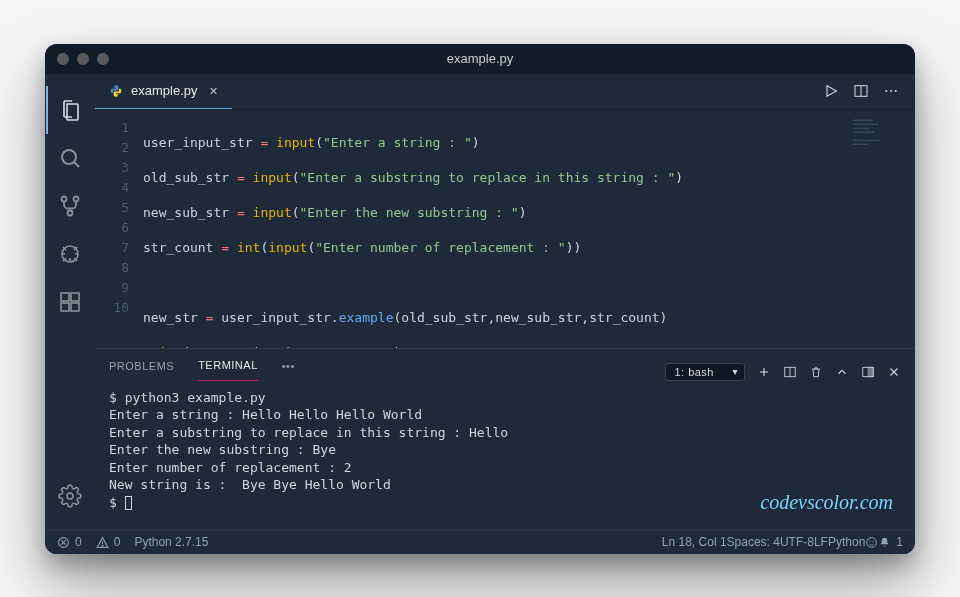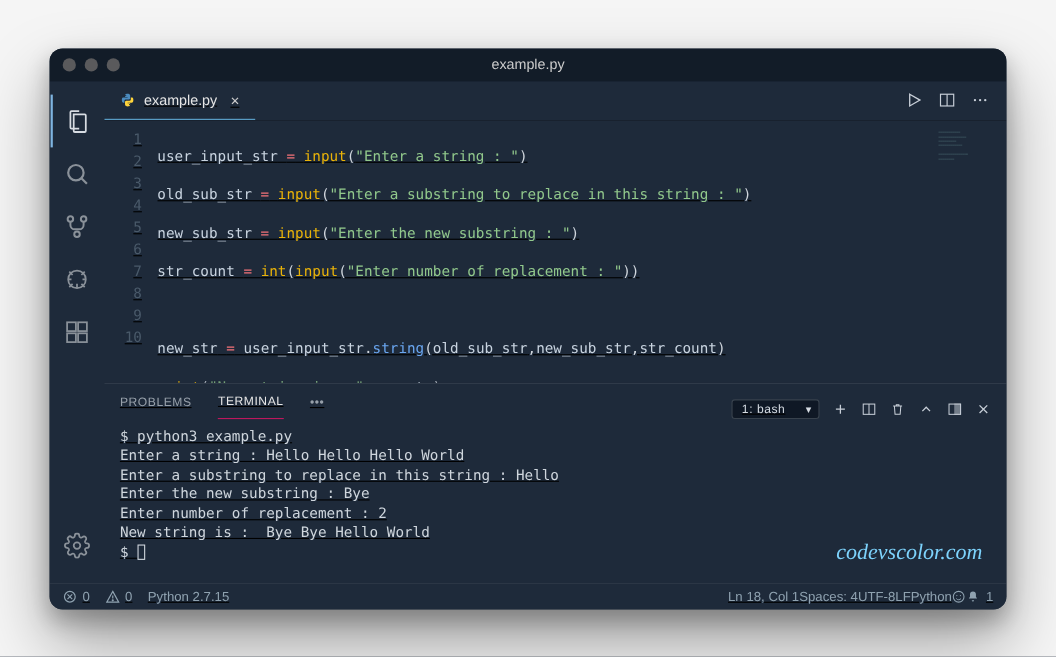--- a/index.html
+++ b/index.html
@@ -15,21 +15,20 @@
 .window {
   width: 870px;
   height: 510px;
   background: #1e2a3a;
   border-radius: 12px;
   overflow: hidden;
   box-shadow: 0 30px 60px rgba(0,0,0,0.35), 0 10px 20px rgba(0,0,0,0.25);
   display: flex;
   flex-direction: column;
   position: relative;
-  text-decoration: underline;
 }
 .titlebar {
   height: 30px;
   background: #121c28;
   display: flex;
   align-items: center;
   padding: 0 12px;
   position: relative;
 }
 .traffic-lights { display: flex; gap: 8px; }
@@ -314,21 +313,21 @@
           <div>8</div>
           <div>9</div>
           <div>10</div>
         </div>
         <div class="code">
 <div class="line"><span class="tok-var">user_input_str</span> <span class="tok-op">=</span> <span class="tok-fn">input</span>(<span class="tok-str">"Enter a string : "</span>)</div>
 <div class="line"><span class="tok-var">old_sub_str</span> <span class="tok-op">=</span> <span class="tok-fn">input</span>(<span class="tok-str">"Enter a substring to replace in this string : "</span>)</div>
 <div class="line"><span class="tok-var">new_sub_str</span> <span class="tok-op">=</span> <span class="tok-fn">input</span>(<span class="tok-str">"Enter the new substring : "</span>)</div>
 <div class="line"><span class="tok-var">str_count</span> <span class="tok-op">=</span> <span class="tok-fn">int</span>(<span class="tok-fn">input</span>(<span class="tok-str">"Enter number of replacement : "</span>))</div>
 <div class="line"></div>
-<div class="line"><span class="tok-var">new_str</span> <span class="tok-op">=</span> <span class="tok-var">user_input_str</span>.<span class="tok-method">string</span>(<span class="tok-var">old_sub_str</span>,<span class="tok-var">new_sub_str</span>,<span class="tok-var">str_count</span>)</div>
+<div class="line"><span class="tok-var">new_str</span> <span class="tok-op">=</span> <span class="tok-var">user_input_str</span>.<span class="tok-method">example</span>(<span class="tok-var">old_sub_str</span>,<span class="tok-var">new_sub_str</span>,<span class="tok-var">str_count</span>)</div>
 <div class="line"><span class="tok-fn">print</span>(<span class="tok-str">"New string is : "</span>,<span class="tok-var">new_str</span>)</div>
 
 
 
         </div>
         <div class="minimap">▬▬▬▬▬▬▬▬▬▬▬<br>▬▬▬▬▬▬▬▬▬▬▬▬▬▬<br>▬▬▬▬▬▬▬▬▬<br>▬▬▬▬▬▬▬▬▬▬▬▬<br><br>▬▬▬▬▬▬▬▬▬▬▬▬▬▬▬<br>▬▬▬▬▬▬▬▬</div>
       </div>
 
       <div class="panel">
         <div class="panel-tabs">

